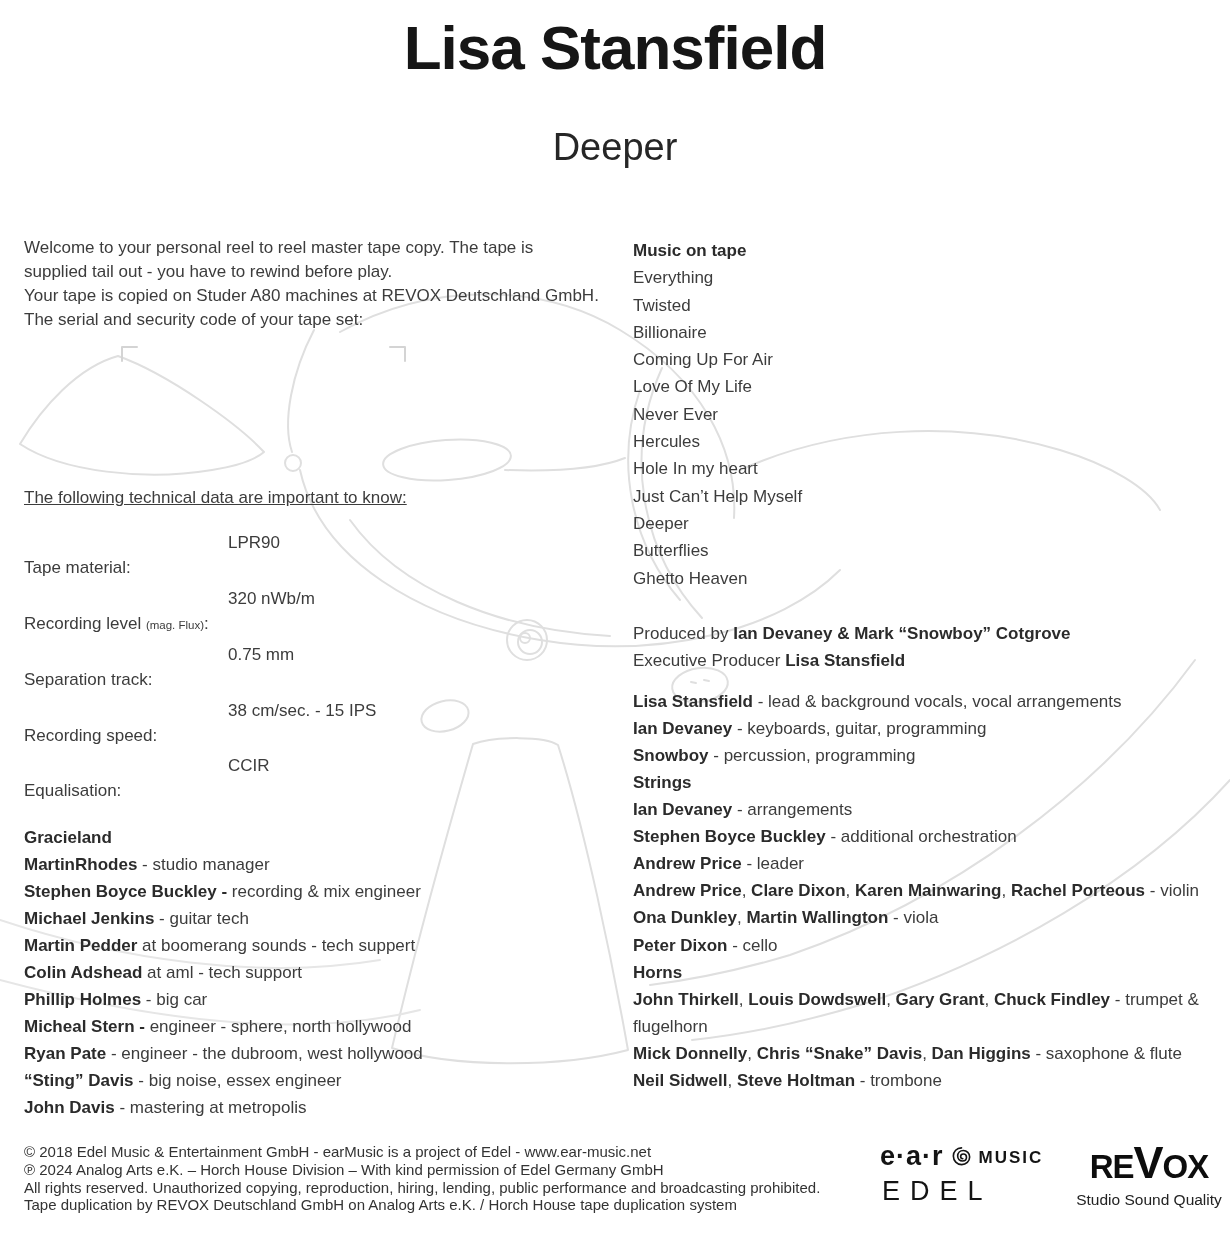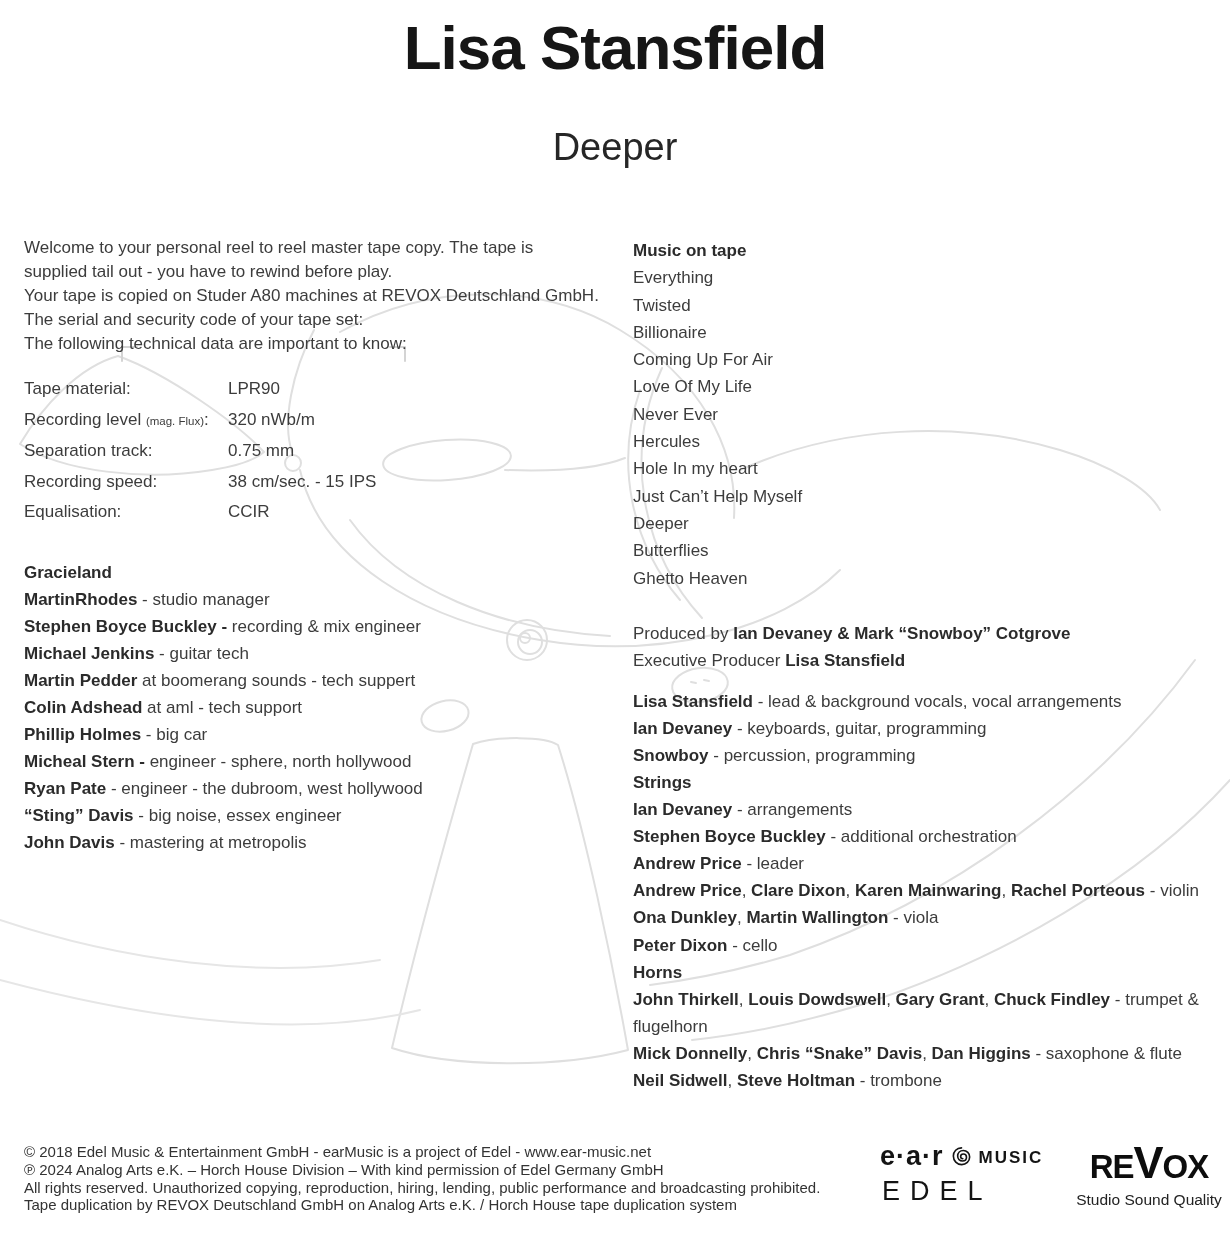--- a/index.html
+++ b/index.html
@@ -11,27 +11,27 @@
   .bg-sketch{position:absolute;left:0;top:0;width:1230px;height:1238px;z-index:0;}
   .layer{position:absolute;z-index:1;}
 
   .title{top:12px;left:0;width:1230px;text-align:center;
     font-size:62px;font-weight:700;color:#161616;letter-spacing:-1px;}
   .subtitle{top:126px;left:0;width:1230px;text-align:center;
     font-size:38px;font-weight:400;color:#262626;}
 
   .col-left{left:24px;top:236px;width:600px;font-size:17px;}
   .intro{white-space:pre-line;line-height:24px;}
-  .tech-head{line-height:24px;}
+  .tech-head{margin-top:154px;line-height:24px;text-decoration:underline;}
   .tech-table{margin-top:18px;}
   .tech-row{display:flex;line-height:30.6px;}
-  .tech-label{width:204px;flex:none;}
+  .tech-label{width:204px;flex:none;margin-top:25px;}
   .small{font-size:11.5px;}
   .block-head{font-weight:700;color:#2b2b2b;}
-  .gracieland{margin-top:31px;line-height:27px;}
+  .gracieland{margin-top:17px;line-height:27px;}
   .b{font-weight:700;color:#2b2b2b;}
 
   .col-right{left:633px;top:237px;width:600px;font-size:17px;}
   .tracklist{line-height:27.3px;}
   .producers{margin-top:28px;line-height:27.4px;}
   .right-credits{margin-top:13px;line-height:27.1px;}
 
   .footer-text{left:24px;top:1143px;width:800px;
     font-size:15px;line-height:17.8px;color:#333333;}
 

